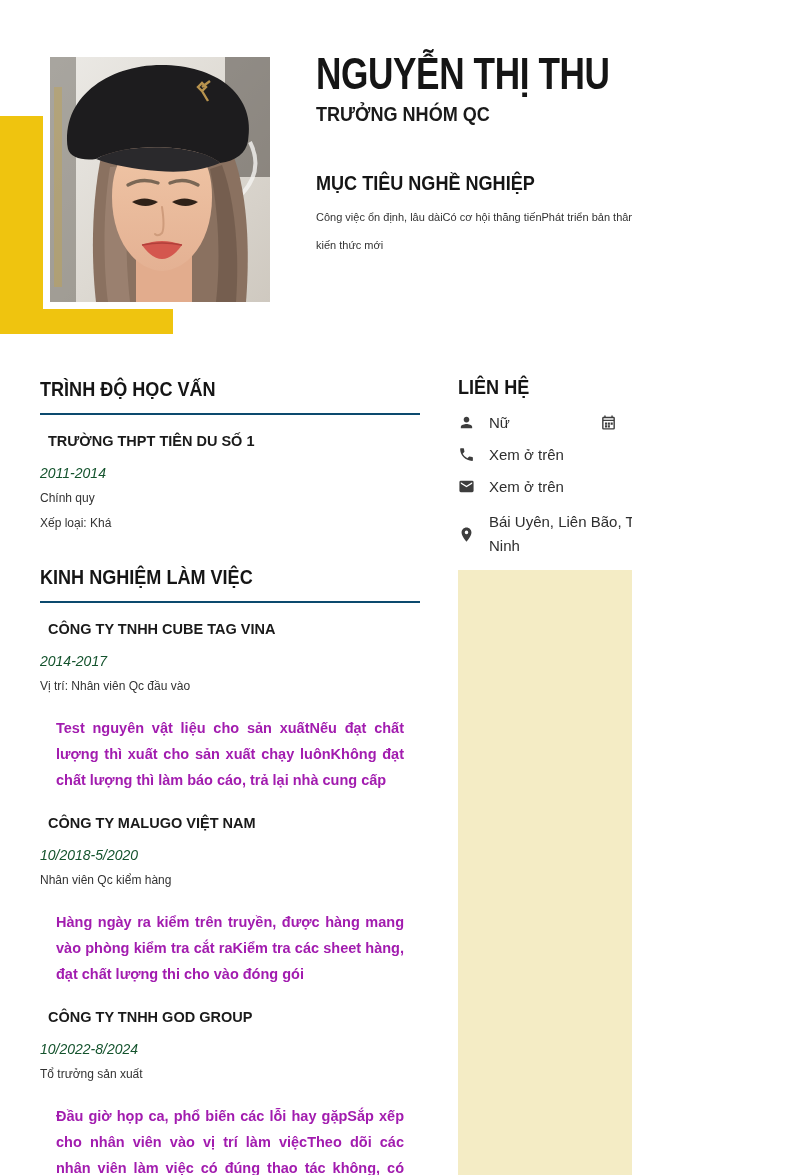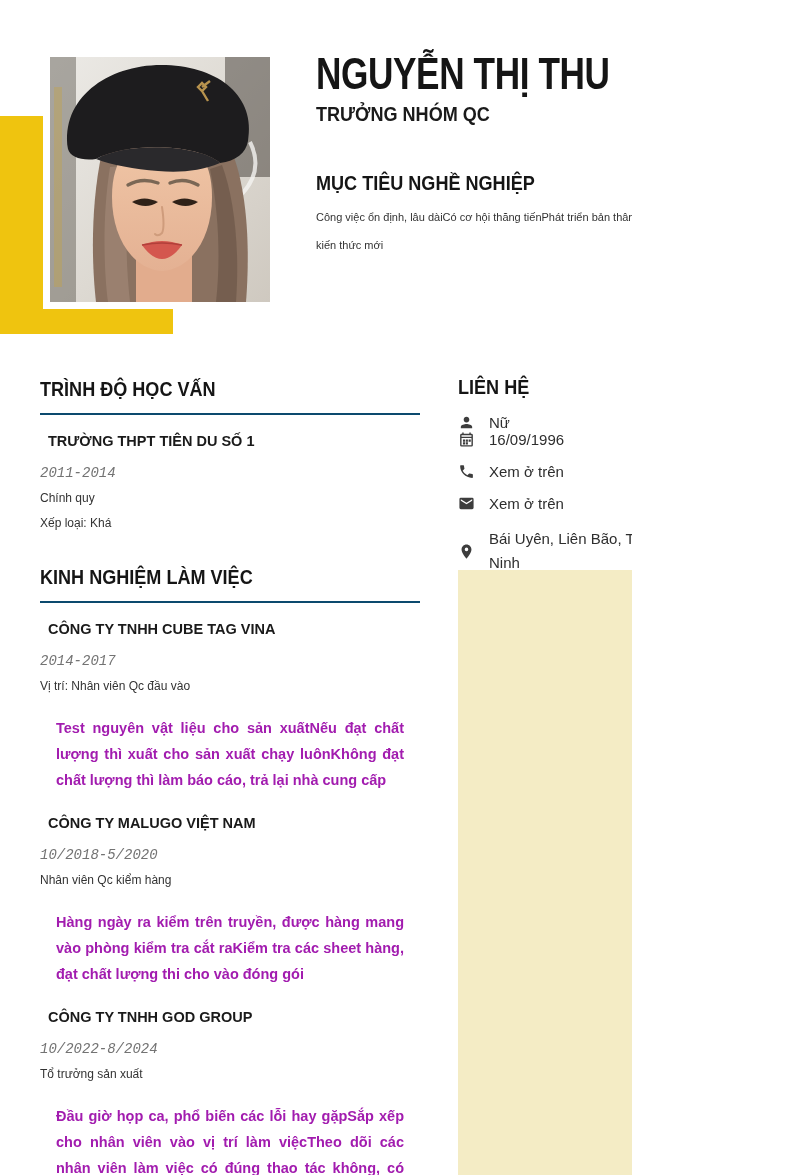--- a/index.html
+++ b/index.html
@@ -55,27 +55,27 @@
   .section-heading span, .contact-heading span {
     display: inline-block;
     font-size: 21px; font-weight: bold; color: #151515;
     transform: scaleX(0.86); transform-origin: left center;
     white-space: nowrap;
   }
   .contact-heading { margin: 0 0 14px 0; }
 
   .entry { margin: 0 0 18px 0; }
   .entry-company { font-size: 14.5px; font-weight: bold; color: #1a1a1a; line-height: 24px; margin: 8px; }
-  .entry-period  { font-size: 14px; font-style: italic; color: #737373; line-height: 25px; margin: 0; font-family: Liberation Mono, monospace; }
+  .entry-period  { font-size: 14px; font-style: italic; color: #14532d; line-height: 25px; margin: 0; }
   .entry-role    { font-size: 12px; color: #333; line-height: 25px; margin: 0; }
   .entry-desc    { font-size: 14.5px; color: #a21caf; line-height: 26px; margin: 16px; text-align: justify; font-weight: bold; }
   .spacer-heading { margin-top: 26px; }
 
   
-  .contact-row { display: flex; align-items: flex-start; margin-bottom: 15px; flex-direction: column; }
+  .contact-row { display: flex; align-items: flex-start; margin-bottom: 15px; }
   .contact-row .cell { display: flex; align-items: center; }
   .contact-row .cell.first { width: 142px; }
   .c-icon { width: 17px; height: 17px; flex: 0 0 17px; margin-right: 14px; }
   .c-icon svg { display: block; width: 17px; height: 17px; fill: #3d3d3d; }
   .c-text { font-size: 15px; color: #2e2e2e; line-height: 17px; }
   .c-text.multiline { line-height: 24px; max-width: 250px; }
 
   
   .beige-panel { position: absolute; left: 458px; top: 570px; width: 332px; height: 605px; background: #F4ECC5; }
   .watermark {

